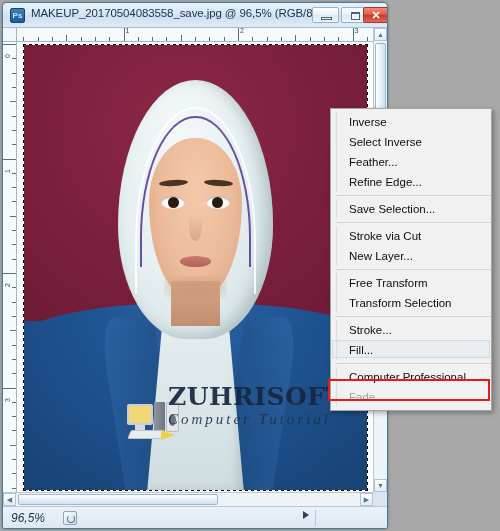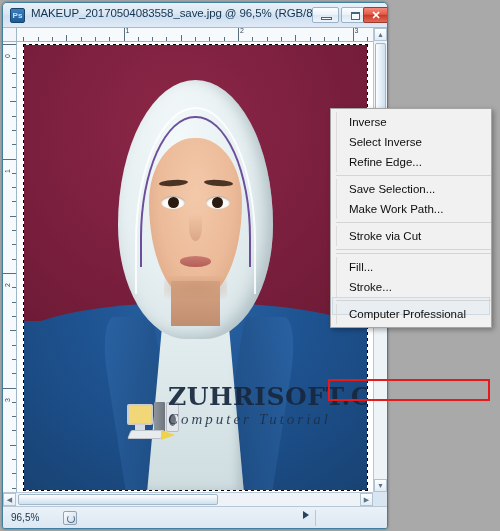--- a/index.html
+++ b/index.html
@@ -490,25 +490,26 @@
     left: 0; right: 0; bottom: 0;
     height: 22px;
     background: linear-gradient(to bottom,#eaf1f8,#dde8f2);
     border-top: 1px solid #b7c7d6;
     box-sizing: border-box;
   }
   #zoom-field {
     position: absolute;
     left: 4px; top: 3px;
     width: 52px; height: 16px;
-    font-size: 10px;
+    font-size: 12px;
     color: #18334c;
     line-height: 16px;
     padding-left: 4px;
     box-sizing: border-box;
+    font-style: italic;
   }
   #status-thumb-icon {
     position: absolute;
     left: 60px; top: 4px;
     width: 14px; height: 14px;
     border: 1px solid #8fa4b6;
     border-radius: 2px;
     background: linear-gradient(135deg,#f7fbfe,#ccdcea);
     box-sizing: border-box;
   }
@@ -753,26 +754,30 @@
     <div id="zoom-field">96,5%</div>
     <div id="status-thumb-icon"></div>
     <div id="status-more"></div>
     <div id="status-grip"></div>
   </div>
 </div>
 
 <div id="context-menu">
     <div class="menu-item gutter-line"><span>Inverse</span></div>
     <div class="menu-item gutter-line"><span>Select Inverse</span></div>
+    <div class="menu-item gutter-line"><span>Feather...</span></div>
     <div class="menu-item gutter-line"><span>Refine Edge...</span></div>
     <div class="menu-sep"></div>
     <div class="menu-item gutter-line"><span>Save Selection...</span></div>
-    <div class="menu-item gutter-line"><span>Make Work Path...</span></div>
     <div class="menu-sep"></div>
     <div class="menu-item gutter-line"><span>Stroke via Cut</span></div>
+    <div class="menu-item gutter-line"><span>New Layer...</span></div>
     <div class="menu-sep"></div>
+    <div class="menu-item gutter-line"><span>Free Transform</span></div>
+    <div class="menu-item gutter-line"><span>Transform Selection</span></div>
     <div class="menu-sep"></div>
+    <div class="menu-item gutter-line"><span>Stroke...</span><div id="stroke-row-hl"></div></div>
     <div class="menu-item gutter-line"><span>Fill...</span></div>
-    <div class="menu-item gutter-line"><span>Stroke...</span><div id="stroke-row-hl"></div></div>
     <div class="menu-sep"></div>
     <div class="menu-item gutter-line"><span>Computer Professional</span></div>
+    <div class="menu-item gutter-line disabled"><span>Fade...</span></div>
     <div id="menu-highlight-box" style="border-color: rgb(232, 25, 27); top: 270px;"></div>
   </div>
 
 </body></html>

